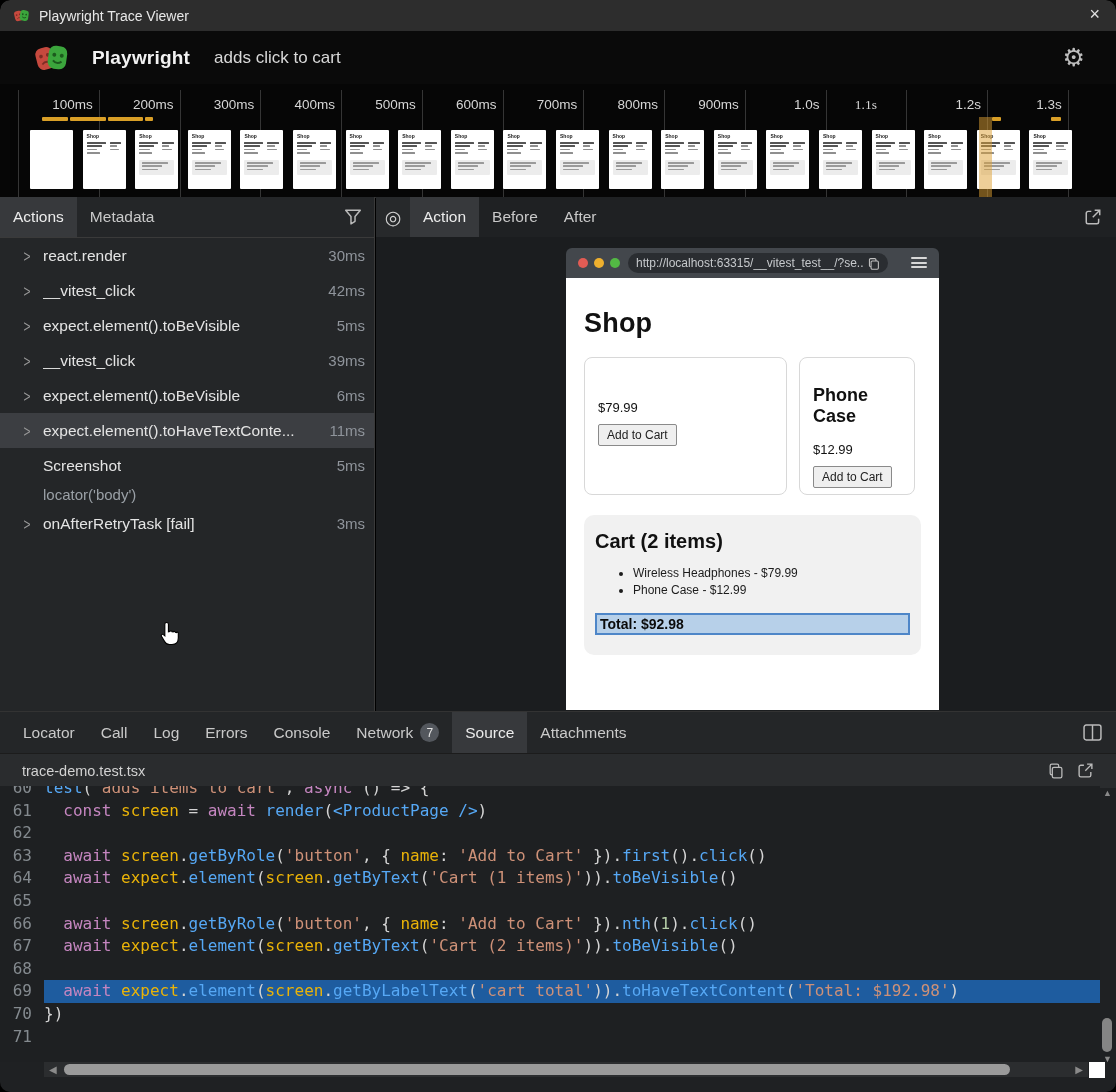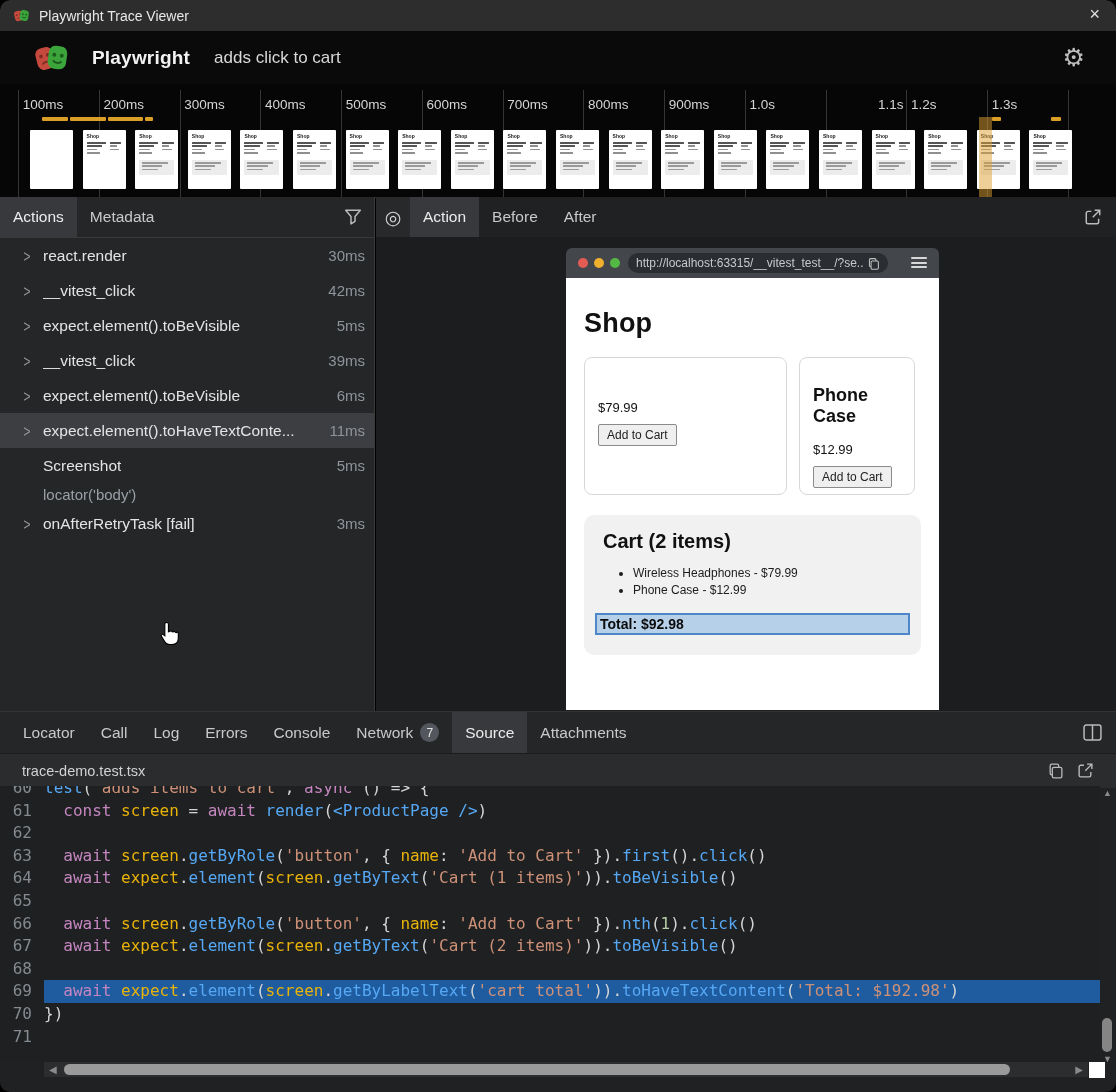--- a/index.html
+++ b/index.html
@@ -15,21 +15,21 @@
   
   .header{position:absolute;left:0;top:31px;width:100%;height:53px;background:#0a0a0a;display:flex;align-items:center;}
   .hd-logo{width:37px;height:37px;margin-left:33px;display:inline-flex;}
   .hd-app{color:#f2f2f2;font-size:19px;font-weight:bold;margin-left:22px;letter-spacing:.2px;}
   .hd-test{color:#d8d8d8;font-size:17px;margin-left:24px;}
   .hd-gear{position:absolute;right:31px;top:12px;color:#bdbdbd;font-size:25px;line-height:28px;}
 
   
   .timeline{position:absolute;left:0;top:84px;width:100%;height:113px;background:#060606;border-bottom:1px solid #303030;overflow:hidden;}
   .grid{position:absolute;top:6px;bottom:0;width:1px;background:#353535;}
-  .tick{position:absolute;top:13px;width:70px;color:#d6d6d6;font-size:13.5px;}
+  .tick{position:absolute;top:13px;width:70px;text-align:right;color:#d6d6d6;font-size:13.5px;}
   .tlbar{position:absolute;top:33px;height:4px;background:#d99f27;border-radius:1px;}
   .tl-hl{position:absolute;top:33px;bottom:0;background:rgba(222,160,50,.50);}
   .thumb{position:absolute;top:46px;width:43px;height:59px;background:#fff;border-radius:1px;overflow:hidden;box-sizing:border-box;}
   .t-title{font-size:5px;font-weight:bold;color:#1a1a1a;margin:4px 0 3px 4px;line-height:5px;}
   .t-cols{display:flex;gap:4px;margin:0 4px;}
   .t-col1{width:19px;} .t-col2{width:12px;}
   .t-l{height:1.6px;background:#8f8f8f;margin-bottom:1.8px;border-radius:.5px;}
   .t-l.d{background:#555;}
   .t-cart{margin:4px 4px 0 4px;background:#ececec;border-radius:1px;padding:2.5px 3px 3px 3px;}
   .t-cart .t-l{background:#9a9a9a;}
@@ -65,21 +65,21 @@
   .burger div{height:2px;background:#d8d8d8;margin-bottom:2.6px;border-radius:1px;}
   .page{height:432px;background:#fff;color:#111;overflow:hidden;padding:0 18px;box-sizing:border-box;}
   .pg-h1{font-size:27px;font-weight:bold;margin-top:30px;letter-spacing:.2px;}
   .pg-cards{display:flex;gap:12px;margin-top:18px;}
   .card{border:1px solid #d8d8d8;border-radius:8px;box-sizing:border-box;padding:27px 13px 14px 13px;height:138px;}
   .card1{width:203px;} .card2{width:116px;}
   .card-name{font-size:18px;font-weight:bold;line-height:1.17;}
   .card-price{font-size:13px;margin-top:15px;}
   .pg-btn{display:inline-block;margin-top:9px;font-size:12px;color:#222;background:#efefef;border:1px solid #8a8a8a;border-radius:2px;padding:3px 8px;}
   .cartbox{margin-top:20px;background:#f1f1f1;border-radius:10px;padding:15px 11px 20px 11px;}
-  .cart-h{font-size:20px;font-weight:bold;margin-left:8px;}
+  .cart-h{font-size:20px;font-weight:bold;}
   .cart-ul{margin:12px 0 0 0;padding-left:38px;font-size:12px;line-height:1.42;color:#1c1c1c;}
   .cart-total{margin-top:14px;background:#b7d0e9;border:2px solid #4e86c8;font-size:14px;font-weight:bold;padding:1px 3px;color:#0a0a0a;}
 
   
   .bottom{position:absolute;left:0;top:711px;width:100%;height:381px;background:#1f2123;}
   .bp-tabs{position:relative;height:41px;background:#242628;border-top:1px solid #333;display:flex;align-items:stretch;padding-left:10px;}
   .badge{display:inline-flex;align-items:center;justify-content:center;width:19px;height:19px;border-radius:50%;background:#53575d;color:#e3e3e3;font-size:12px;margin-left:7px;}
   .bp-split{position:absolute;right:14px;top:12px;width:19px;height:17px;}
   .filebar{position:relative;height:34px;background:#2a2c2e;display:flex;align-items:center;border-top:1px solid #1c1c1c;}
   .fb-name{color:#d2d2d2;font-size:14.5px;margin-left:22px;}
@@ -171,21 +171,21 @@
       <div class="tick" style="left: 22.75px;">100ms</div>
       <div class="tick" style="left: 103.5px;">200ms</div>
       <div class="tick" style="left: 184.25px;">300ms</div>
       <div class="tick" style="left: 265px;">400ms</div>
       <div class="tick" style="left: 345.75px;">500ms</div>
       <div class="tick" style="left: 426.5px;">600ms</div>
       <div class="tick" style="left: 507.25px;">700ms</div>
       <div class="tick" style="left: 588px;">800ms</div>
       <div class="tick" style="left: 668.75px;">900ms</div>
       <div class="tick" style="left: 749.5px;">1.0s</div>
-      <div class="tick" style="left: 878px;">1.1s</div>
+      <div class="tick" style="left: 807px; font-family: Liberation Serif, serif;">1.1s</div>
       <div class="tick" style="left: 911px;">1.2s</div>
       <div class="tick" style="left: 991.75px;">1.3s</div>
       <div class="tlbar" style="left: 42px; width: 26px;"></div>
       <div class="tlbar" style="left: 70px; width: 36px;"></div>
       <div class="tlbar" style="left: 108px; width: 35px;"></div>
       <div class="tlbar" style="left: 145px; width: 8px;"></div>
       <div class="tlbar" style="left: 992px; width: 9px;"></div>
       <div class="tlbar" style="left: 1051px; width: 10px;"></div>
       <div class="thumb" style="left: 30px;"></div>
       <div class="thumb" style="left: 82.6px;">

